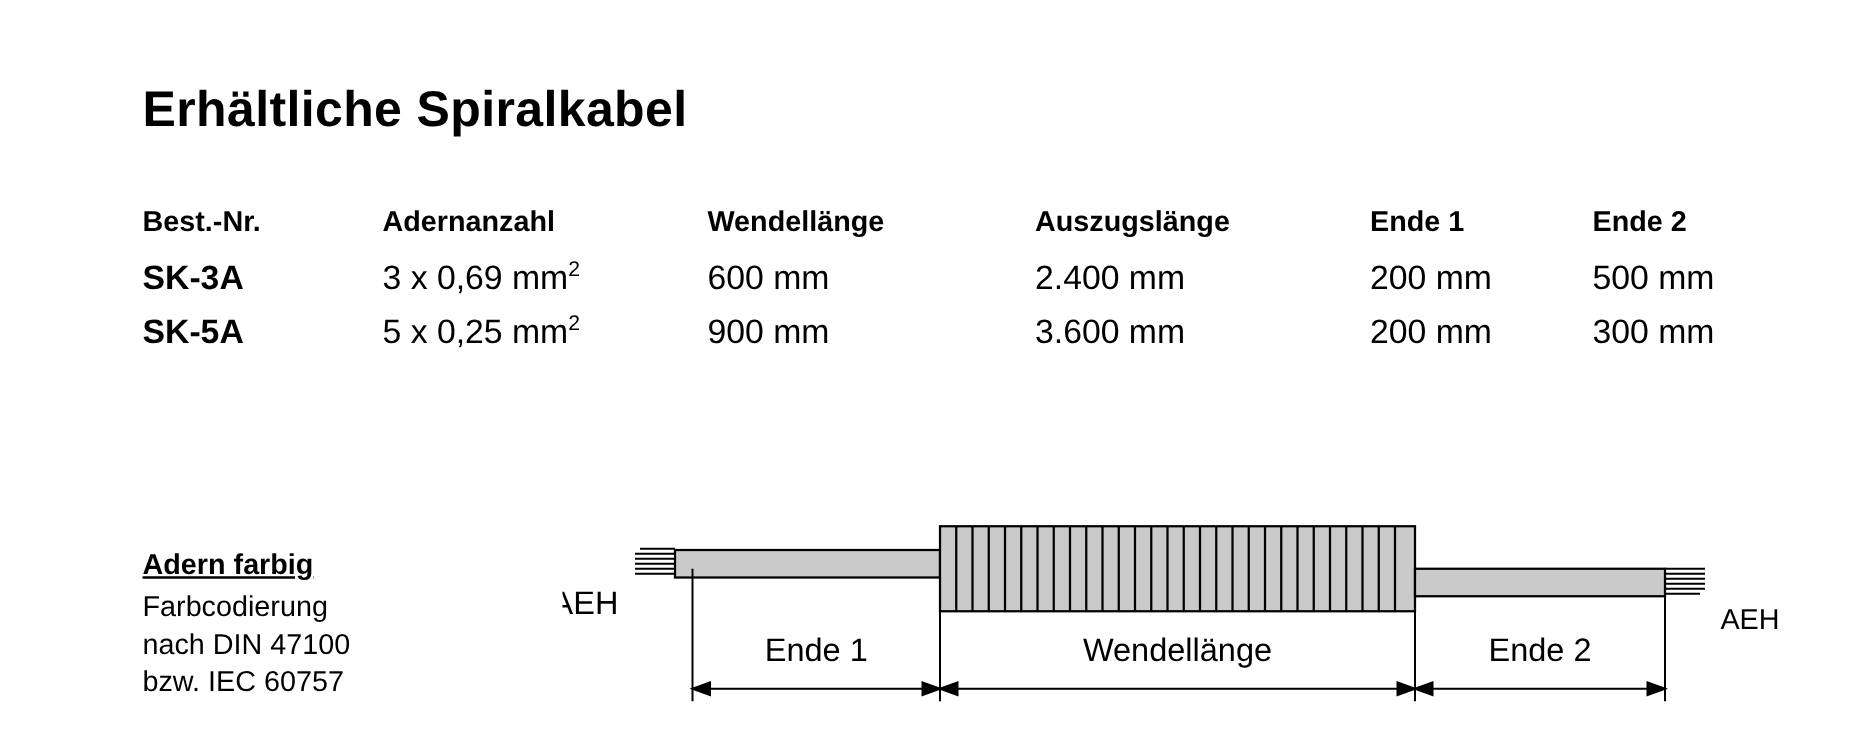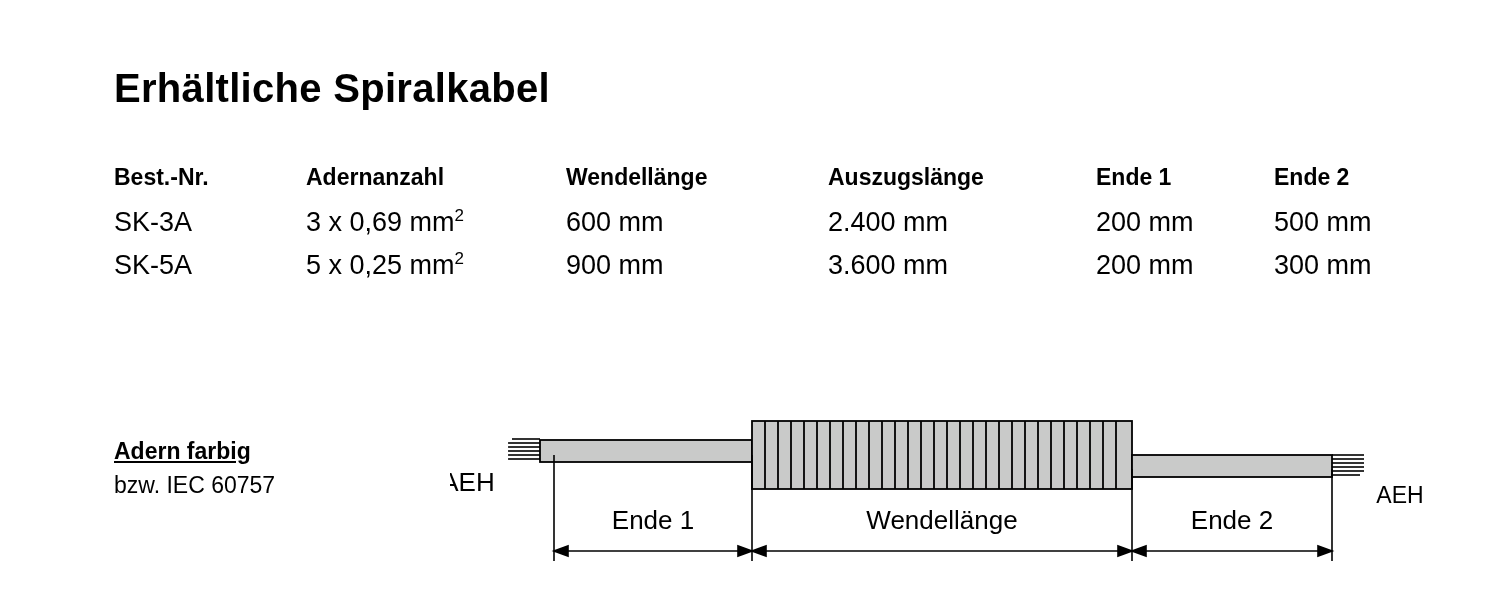--- a/index.html
+++ b/index.html
@@ -46,21 +46,21 @@
     white-space: nowrap;
     vertical-align: bottom;
   }
   .spec-table td {
     padding: 0 0 12px 0;
     white-space: nowrap;
     vertical-align: bottom;
     font-size: 27px;
   }
   .spec-table td.part {
-    font-weight: normal;
+    font-weight: bold;
   }
   
   .col-part   { width: 192px; }
   .col-cores  { width: 260px; }
   .col-coil   { width: 262px; }
   .col-ext    { width: 268px; }
   .col-end1   { width: 178px; }
   .col-end2   { width: 170px; }
 
   sup.sq {
@@ -142,20 +142,22 @@
         <td>900 mm</td>
         <td>3.600 mm</td>
         <td>200 mm</td>
         <td>300 mm</td>
       </tr>
     </tbody>
   </table>
 
   <div class="notes">
     <div class="note-head">Adern farbig</div>
+    <div>Farbcodierung</div>
+    <div>nach DIN 47100</div>
     <div>bzw. IEC 60757</div>
   </div>
 
   <div class="drawing">
     <svg width="1010" height="185" viewBox="0 0 1010 185" xmlns="http://www.w3.org/2000/svg">
 
       <g stroke="#000" stroke-width="1.6" fill="none">
         <line x1="58" y1="32" x2="90" y2="32"></line>
         <line x1="58" y1="36" x2="90" y2="36"></line>
         <line x1="58" y1="40" x2="90" y2="40"></line>

